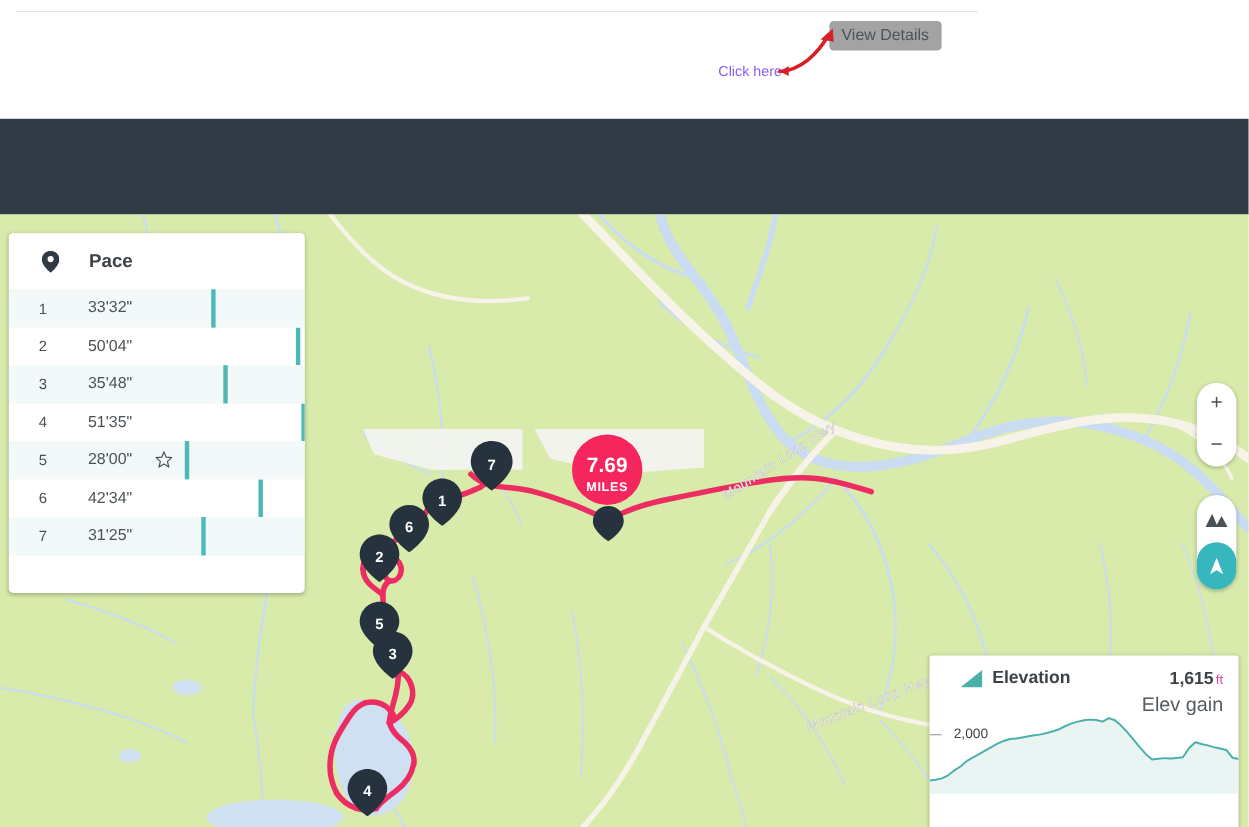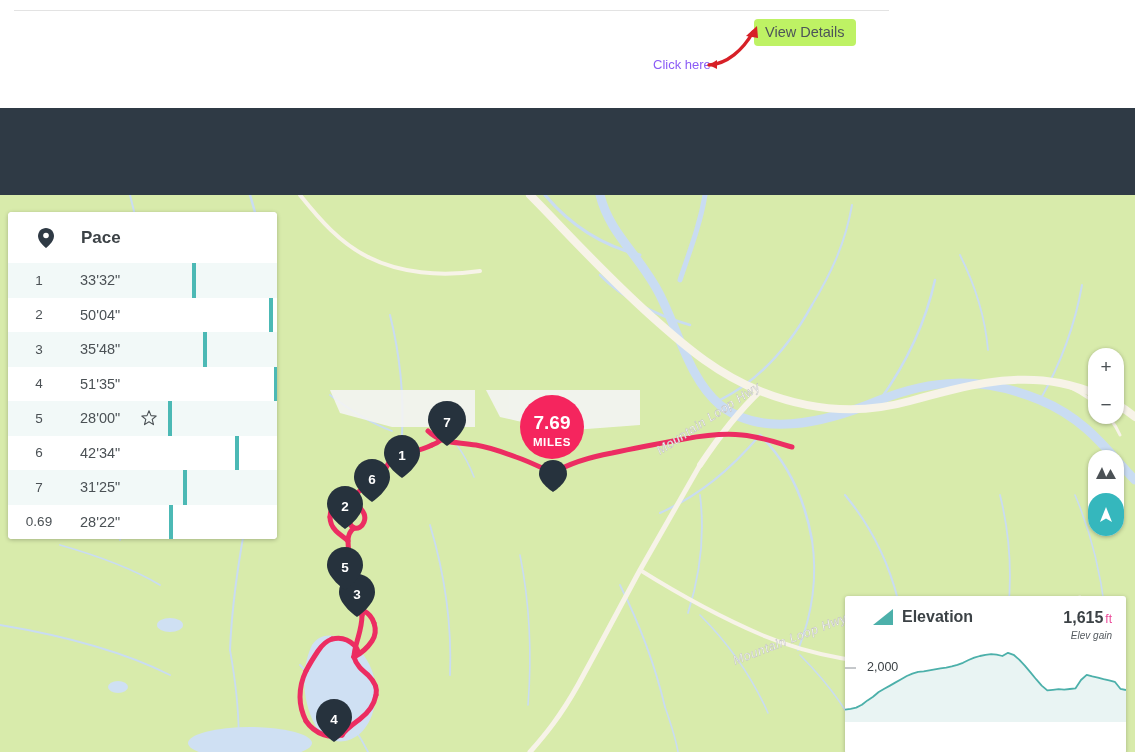--- a/index.html
+++ b/index.html
@@ -27,21 +27,21 @@
   }
   .ac-date  { left: 14px; }
   .ac-type  { left: 193px; }
   .ac-steps { left: 332px; }
   .ac-dist  { left: 420px; }
   .ac-time  { left: 531px; }
   .ac-cals  { left: 620px; }
   #view-details-btn {
     position: absolute; left: 754px; top: 19px;
     padding: 5px 11px 6px; border-radius: 4px;
-    background: #bef264; color: #4d5459; font-size: 14.5px;
+    background: #a3a3a3; color: #4d5459; font-size: 14.5px;
     white-space: nowrap; cursor: pointer; border: none;
     font-family: "Liberation Sans", sans-serif;
   }
   #click-here-label {
     position: absolute; left: 653px; top: 57px;
     color: #8b5cf6; font-size: 13px; white-space: nowrap;
   }
   #click-arrow { position: absolute; left: 705px; top: 24px; }
 
   
@@ -144,21 +144,21 @@
   }
   #elev-title {
     position: absolute; left: 28px; top: 12px; display: flex; align-items: center; gap: 9px;
   }
   #elev-title .txt { font-size: 16px; font-weight: bold; color: #3c4246; }
   #elev-gain {
     position: absolute; right: 14px; top: 13px; text-align: right;
   }
   #elev-gain .num { font-size: 16px; font-weight: bold; color: #3c4246; }
   #elev-gain .u   { font-size: 12px; color: #ec4899; margin-left: 2px; }
-  #elev-gain .cap { font-size: 10px; color: #555b60; margin-top: 3px; font-style: italic; }
+  #elev-gain .cap { font-size: 18px; color: #555b60; margin-top: 3px; }
   #elev-chart { position: absolute; left: 0; top: 44px; width: 281px; height: 82px; }
   .elev-tick {
     position: absolute; font-size: 12.5px; color: #3c4246;
     font-family: "Liberation Sans", sans-serif;
   }
 </style>
 </head>
 <body>
 
 <div id="activity-row">
@@ -395,25 +395,20 @@
       <div class="pace-row alt">
         <span class="idx">6</span>
         <span class="val">42'34"</span>
         <span class="bar" style="left: 227.12px; background: rgb(76, 185, 181);"></span>
       </div>
       <div class="pace-row">
         <span class="idx">7</span>
         <span class="val">31'25"</span>
         <span class="bar" style="left: 175.28px; background: rgb(76, 185, 181);"></span>
       </div>
-      <div class="pace-row alt">
-        <span class="idx">0.69</span>
-        <span class="val">28'22"</span>
-        <span class="bar" style="left: 161.24px; background: rgb(76, 185, 181);"></span>
-      </div>
     </div>
 </div>
 
 <div id="zoom-ctrl">
   <div>+</div>
   <div>−</div>
 </div>
 <div id="layer-ctrl">
   <div class="slot">
     <svg width="20" height="14" viewBox="0 0 20 14">

